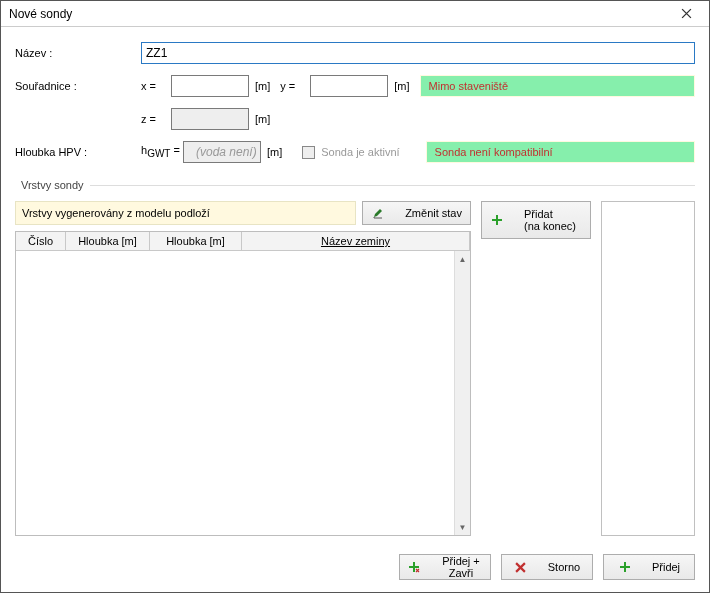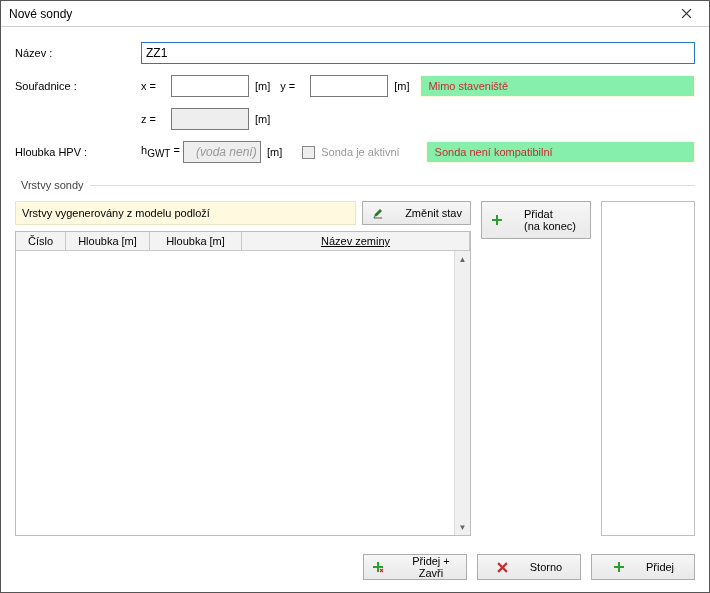--- a/index.html
+++ b/index.html
@@ -31,21 +31,21 @@
   .thead { display:flex; background:#f3f3f3; border-bottom:1px solid #c8c8c8; }
   .th { border-right:1px solid #c8c8c8; padding:3px 4px; text-align:center; font-size:11px; }
   .th.c1{width:50px;} .th.c2{width:84px;} .th.c3{width:92px;} .th.c4{flex:1;text-decoration:underline;}
   .tbody { flex:1; position:relative; }
   .scrollbar { position:absolute; right:0; top:0; bottom:0; width:16px; background:#f0f0f0; border-left:1px solid #ddd; display:flex;flex-direction:column;justify-content:space-between;align-items:center; }
   .sbtn { width:14px;height:16px; display:flex;align-items:center;justify-content:center;color:#666;font-size:8px; cursor:pointer;}
   .sidecol { width: 110px; display:flex; flex-direction:column; gap:6px; }
   .btn-tall { height:38px; justify-content:flex-start; text-align:left; line-height:1.1; }
   .preview { flex:1; border:1px solid #c0c0c0; background:#fff; }
   .footer { display:flex; justify-content:flex-end; gap:10px; padding:10px 14px 12px; }
-  .footer .btn { width:104px; justify-content:center; height:26px; }
+  .footer .btn { width:92px; justify-content:center; height:26px; }
   .icon { width:14px;height:14px;display:inline-flex;align-items:center;justify-content:center; }
   .sub-indent { width: 126px; display:flex; justify-content:flex-end; padding-right:0; }
   .hgwt sub { font-size:10px; }
 </style>
 </head>
 <body>
 
 <div class="titlebar">
   <span class="title">Nové sondy</span>
   <span class="close">

